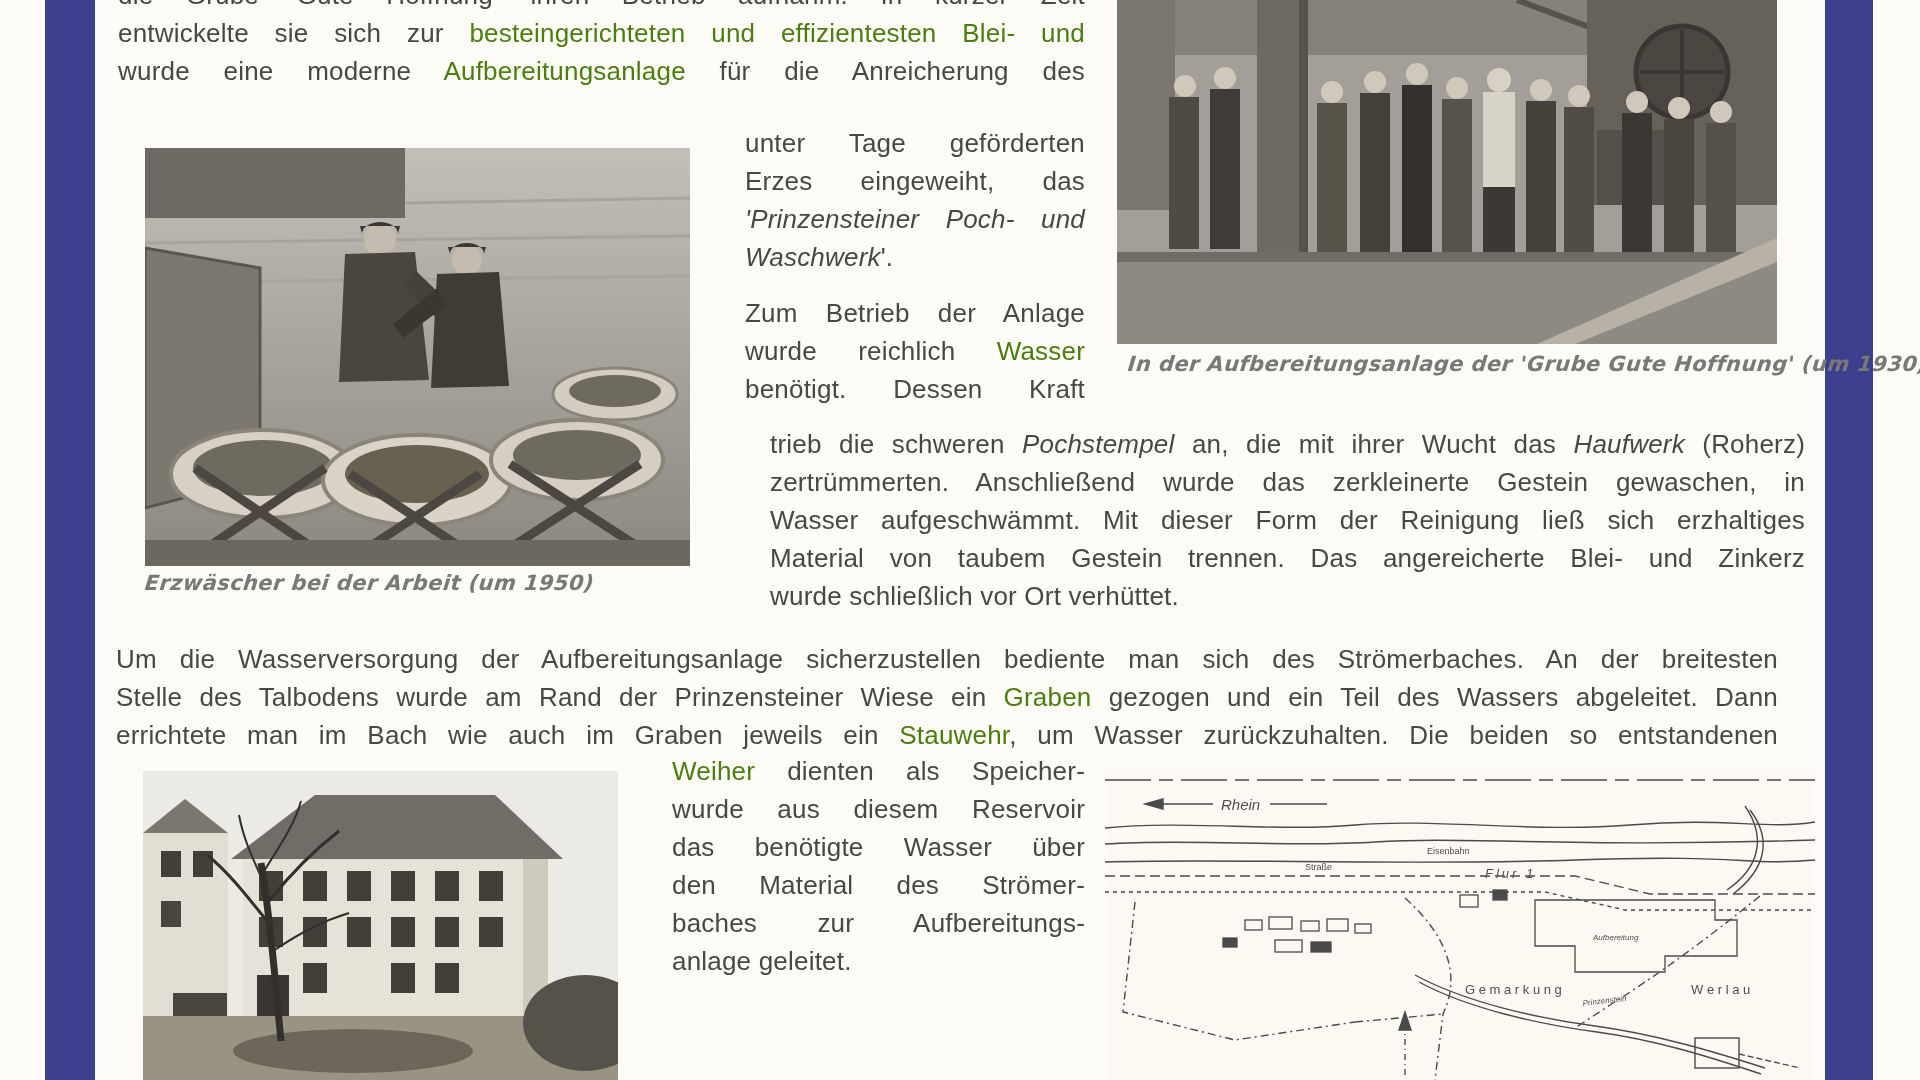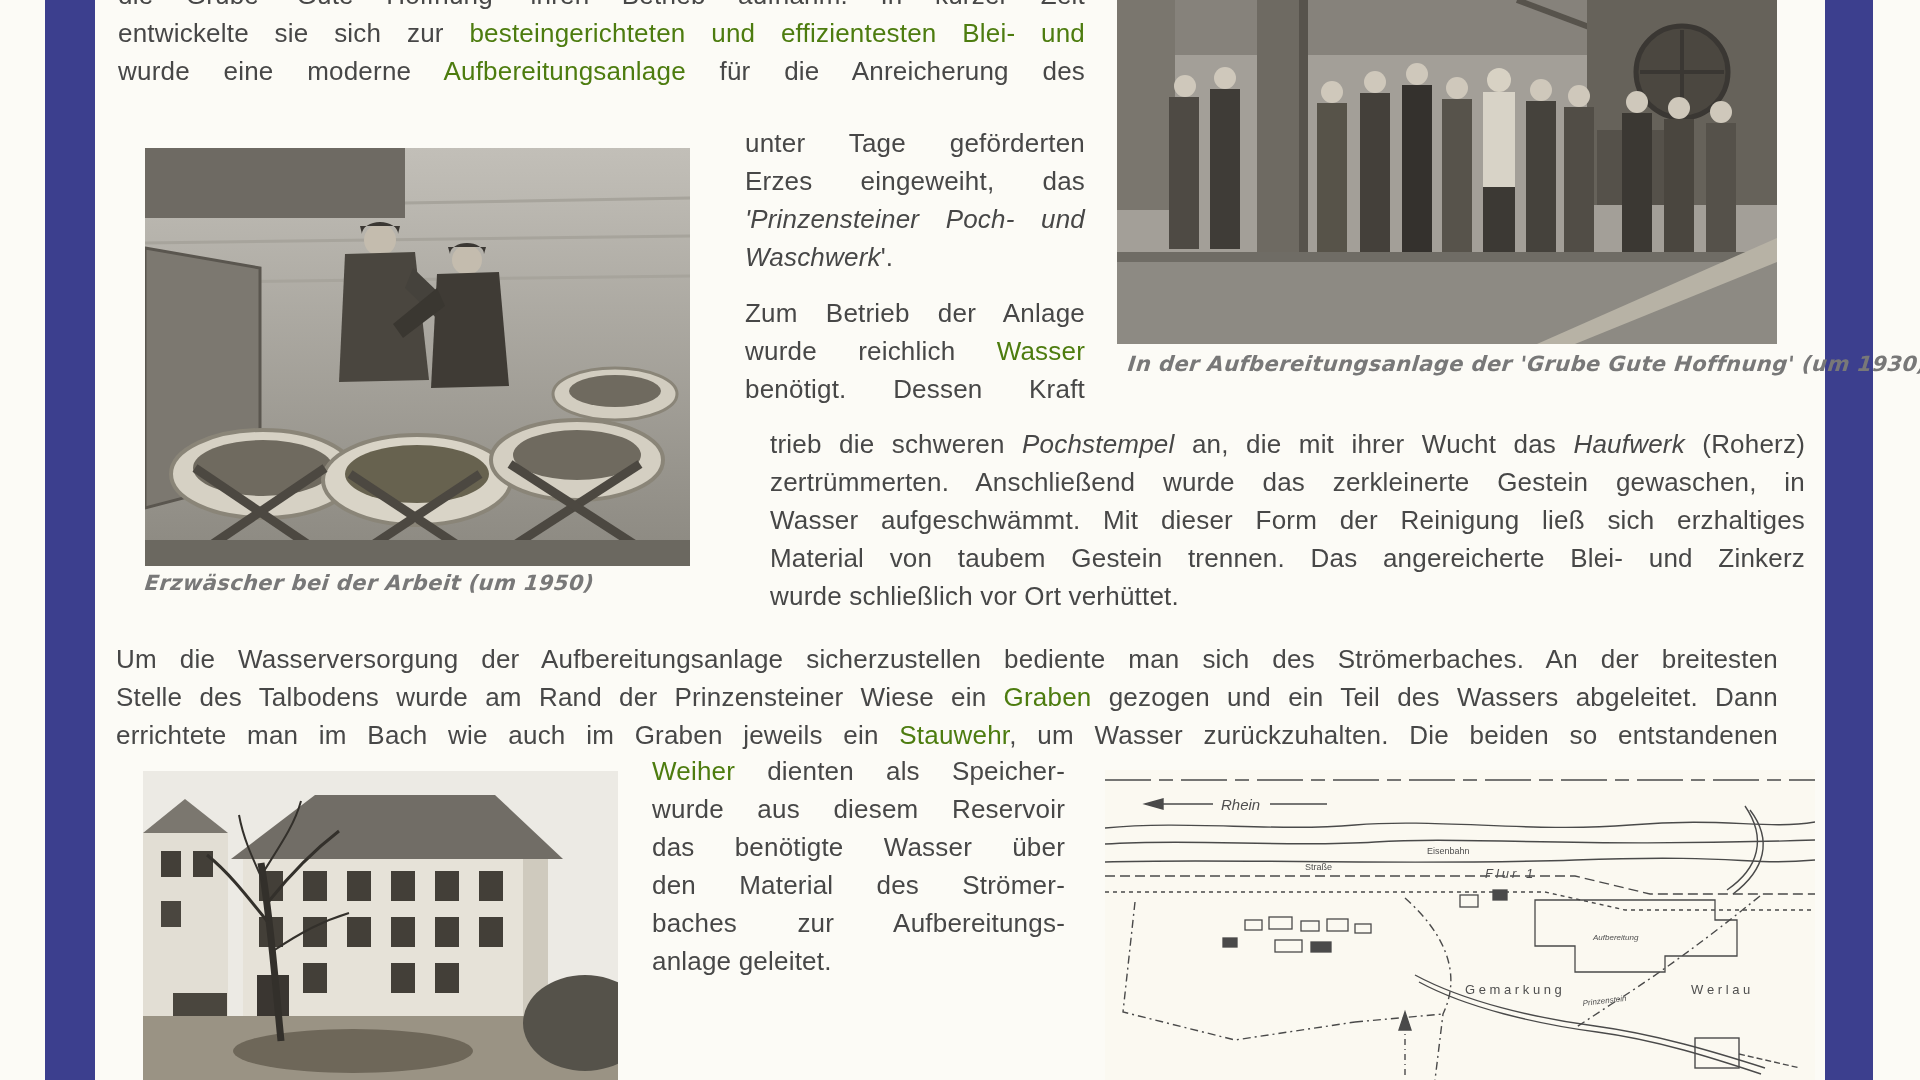--- a/index.html
+++ b/index.html
@@ -61,21 +61,21 @@
       <div class="tline just"><span>Material von taubem Gestein trennen. Das angereicherte Blei- und Zinkerz</span></div>
       <div class="tline"><span>wurde schließlich vor Ort verhüttet.</span></div>
     </div>
 
   <div class="textblock" style="left:116px;top:640px;width:1662px;">
       <div class="tline just"><span>Um die Wasserversorgung der Aufbereitungsanlage sicherzustellen bediente man sich des Strömerbaches. An der breitesten</span></div>
       <div class="tline just"><span>Stelle des Talbodens wurde am Rand der Prinzensteiner Wiese ein </span><span class="b">Graben</span><span> gezogen und ein Teil des Wassers abgeleitet. Dann</span></div>
       <div class="tline just"><span>errichtete man im Bach wie auch im Graben jeweils ein </span><span class="b">Stauwehr</span><span>, um Wasser zurückzuhalten. Die beiden so entstandenen</span></div>
     </div>
 
-  <div class="textblock" style="left:652px;top:752px;width:413px;">
+  <div class="textblock" style="left:672px;top:752px;width:413px;">
       <div class="tline just"><span class="b">Weiher</span><span> dienten als Speicher-</span></div>
       <div class="tline just"><span>wurde aus diesem Reservoir</span></div>
       <div class="tline just"><span>das benötigte Wasser über</span></div>
       <div class="tline just"><span>den Material des Strömer-</span></div>
       <div class="tline just"><span>baches zur Aufbereitungs-</span></div>
       <div class="tline"><span>anlage geleitet.</span></div>
     </div>
 
   <div class="photo" style="left:145px;top:148px;width:545px;height:418px;">
     <svg width="545" height="418" viewBox="0 0 545 418">

